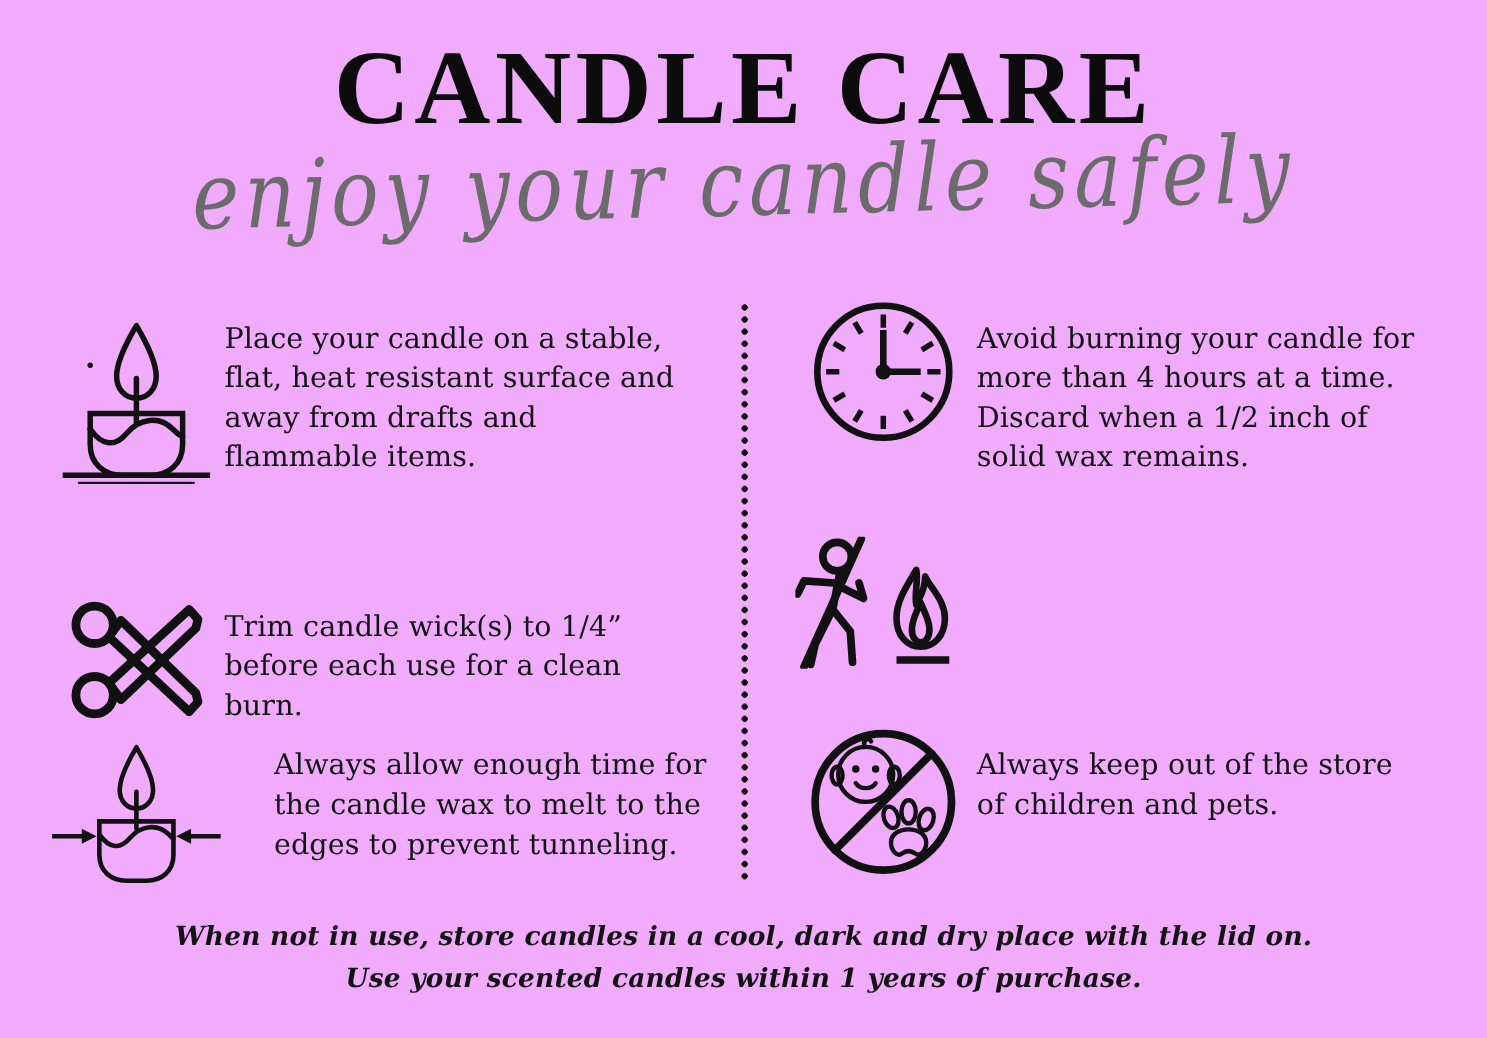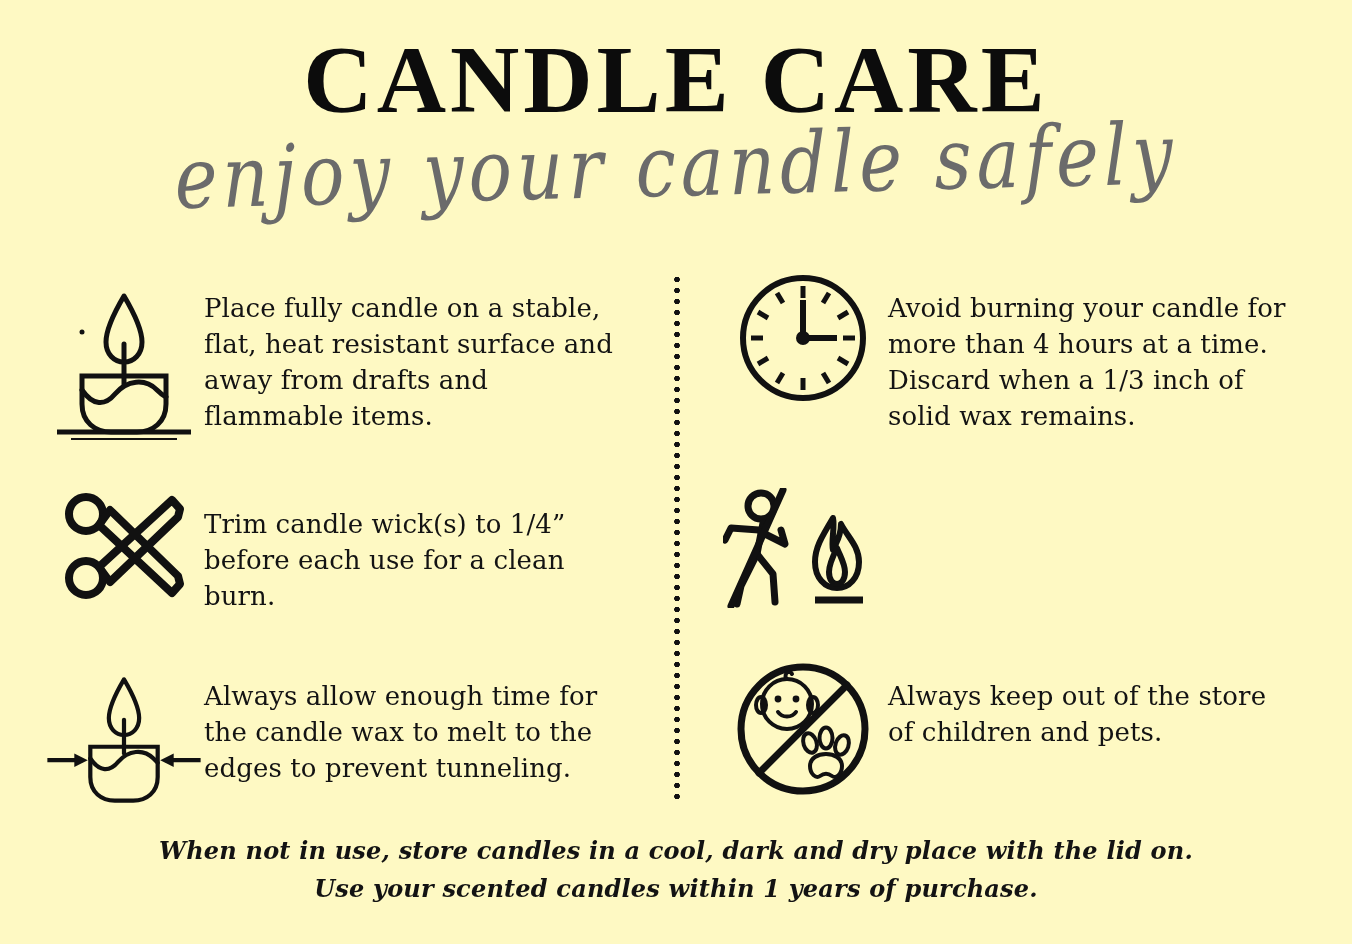--- a/index.html
+++ b/index.html
@@ -13,21 +13,21 @@
     overflow: hidden;
     font-family: "DejaVu Serif", serif;
     color: #111111;
     position: relative;
   }
 
   .page {
     position: relative;
     width: 1352px;
     height: 944px;
-    background: #fef9c3;
+    background: #f0abfc;
   }
 
   
   .header {
     position: absolute;
     top: 30px;
     left: 0;
     width: 1352px;
     text-align: center;
   }
@@ -88,22 +88,22 @@
     line-height: 36px;
     color: #131313;
     letter-spacing: 0.1px;
     padding-top: 18px;
   }
   .col-left  .tip-text { width: 420px; }
   .col-right .tip-text { width: 400px; }
 
   
   .col-left  .tip.r1 { height: 216px; }
-  .col-left  .tip.r2 { height: 172px; }
-  .col-left  .tip.r3 { height: 144px; }
+  .col-left  .tip.r2 { height: 172px; align-items: flex-end; }
+  .col-left  .tip.r3 { height: 144px; gap: 45px; }
   .col-right .tip.r1 { height: 216px; }
   .col-right .tip.r2 { height: 172px; }
   .col-right .tip.r3 { height: 144px; }
 
   .col-right .tip-icon { width: 170px; }
 
   
   .divider {
     position: absolute;
     top: 274px;
@@ -163,21 +163,21 @@
               <path d="M33 60"></path>
             </g>
             <g fill="none" stroke="#111" stroke-width="5" stroke-linecap="butt" stroke-linejoin="miter">
               <path d="M33 104 L117 104 L117 128 L117 132 C117 150 104 160 88 160 L62 160 C46 160 33 150 33 132 Z"></path>
             </g>
             <path d="M33 118 C44 134 56 134 66 122 C78 108 96 106 108 118 C112 122 115 124 117 125" fill="none" stroke="#111" stroke-width="5" stroke-linecap="round"></path>
             <line x1="8" y1="160" x2="142" y2="160" stroke="#111" stroke-width="5" stroke-linecap="butt"></line>
             <line x1="22" y1="168" x2="128" y2="168" stroke="#111" stroke-width="4" stroke-linecap="butt"></line>
           </svg>
         </div>
-        <div class="tip-text">Place fully candle on a stable, flat, heat resistant surface and away from drafts and flammable items.</div>
+        <div class="tip-text">Place your candle on a stable, flat, heat resistant surface and away from drafts and flammable items.</div>
       </div>
 
       <div class="tip r2">
         <div class="tip-icon">
           <svg width="132" height="118" viewBox="0 0 132 118">
             <g fill="none" stroke="#111" stroke-width="8" stroke-linecap="round" stroke-linejoin="round">
               <circle cx="28" cy="26" r="17"></circle>
               <circle cx="28" cy="90" r="17"></circle>
               <path d="M41 37 L114 105 L122 96 L120 88 L52 22 Z"></path>
               <path d="M41 79 L114 12 L122 21 L120 29 L52 94 Z"></path>
@@ -229,21 +229,21 @@
               <line x1="21" y1="40" x2="31" y2="46"></line>
               <line x1="40" y1="21" x2="46" y2="31"></line>
             </g>
             <g stroke="#111" stroke-width="6" stroke-linecap="butt">
               <line x1="66" y1="66" x2="66" y2="28"></line>
               <line x1="66" y1="66" x2="100" y2="66"></line>
             </g>
             <circle cx="66" cy="66" r="7" fill="#111"></circle>
           </svg>
         </div>
-        <div class="tip-text">Avoid burning your candle for more than 4 hours at a time. Discard when a 1/3 inch of solid wax remains.</div>
+        <div class="tip-text">Avoid burning your candle for more than 4 hours at a time. Discard when a 1/2 inch of solid wax remains.</div>
       </div>
 
       <div class="tip r2">
         <div class="tip-icon">
           <svg width="160" height="120" viewBox="0 0 160 120">
             <g fill="none" stroke="#111" stroke-width="7" stroke-linecap="round" stroke-linejoin="round">
               <circle cx="38" cy="18" r="13"></circle>
               <path d="M40 35 L34 66"></path>
               <path d="M34 66 L18 98 L14 116"></path>
               <path d="M34 66 L50 86 L52 114"></path>

